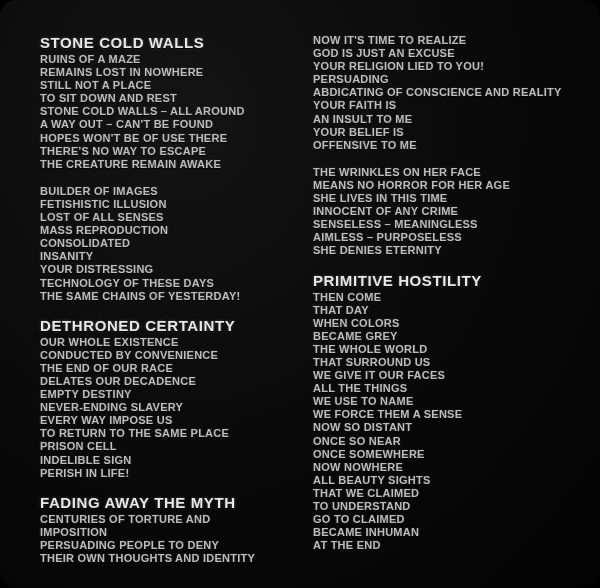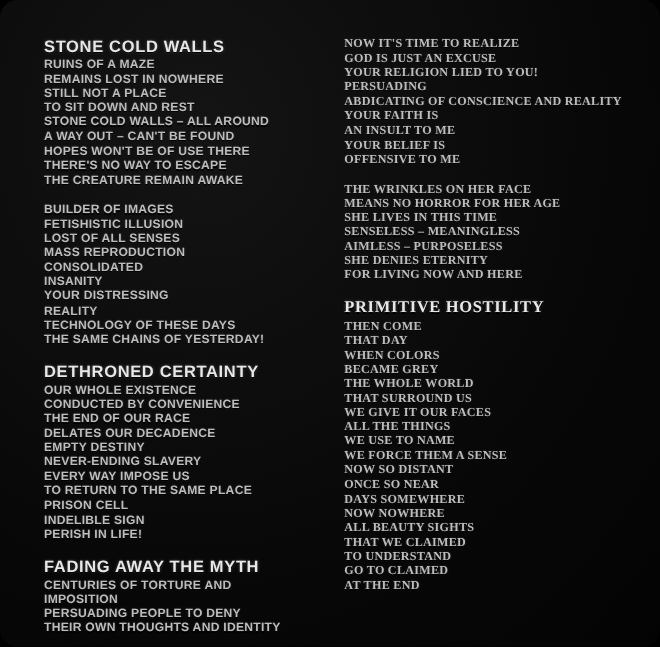--- a/index.html
+++ b/index.html
@@ -37,21 +37,20 @@
   }
   .col-left {
     width: 275px;
     padding-left: 40px;
     box-sizing: border-box;
   }
   .col-right {
     width: 325px;
     padding-left: 38px;
     box-sizing: border-box;
-    font-family: Liberation Serif, serif;
   }
   .song {
     margin-bottom: 14px;
   }
   .song:last-child { margin-bottom: 0; }
   .song-title {
     font-size: 15px;
     font-weight: bold;
     letter-spacing: 0.6px;
     color: #e8e8e8;
@@ -95,21 +94,20 @@
       </div>
 
       <div class="song">
         <div class="line">BUILDER OF IMAGES</div>
         <div class="line">FETISHISTIC ILLUSION</div>
         <div class="line">LOST OF ALL SENSES</div>
         <div class="line">MASS REPRODUCTION</div>
         <div class="line">CONSOLIDATED</div>
         <div class="line">INSANITY</div>
         <div class="line">YOUR DISTRESSING</div>
-        <div class="line">REALITY</div>
         <div class="line">TECHNOLOGY OF THESE DAYS</div>
         <div class="line">THE SAME CHAINS OF YESTERDAY!</div>
       </div>
 
       <div class="song">
         <div class="song-title">DETHRONED CERTAINTY</div>
         <div class="line">OUR WHOLE EXISTENCE</div>
         <div class="line">CONDUCTED BY CONVENIENCE</div>
         <div class="line">THE END OF OUR RACE</div>
         <div class="line">DELATES OUR DECADENCE</div>
@@ -144,46 +142,47 @@
         <div class="line">YOUR FAITH IS</div>
         <div class="line">AN INSULT TO ME</div>
         <div class="line">YOUR BELIEF IS</div>
         <div class="line">OFFENSIVE TO ME</div>
       </div>
 
       <div class="song">
         <div class="line">THE WRINKLES ON HER FACE</div>
         <div class="line">MEANS NO HORROR FOR HER AGE</div>
         <div class="line">SHE LIVES IN THIS TIME</div>
+        <div class="line">INNOCENT OF ANY CRIME</div>
         <div class="line">SENSELESS – MEANINGLESS</div>
         <div class="line">AIMLESS – PURPOSELESS</div>
         <div class="line">SHE DENIES ETERNITY</div>
-        <div class="line">FOR LIVING NOW AND HERE</div>
       </div>
 
       <div class="song">
         <div class="song-title">PRIMITIVE HOSTILITY</div>
         <div class="line">THEN COME</div>
         <div class="line">THAT DAY</div>
         <div class="line">WHEN COLORS</div>
         <div class="line">BECAME GREY</div>
         <div class="line">THE WHOLE WORLD</div>
         <div class="line">THAT SURROUND US</div>
         <div class="line">WE GIVE IT OUR FACES</div>
         <div class="line">ALL THE THINGS</div>
         <div class="line">WE USE TO NAME</div>
         <div class="line">WE FORCE THEM A SENSE</div>
         <div class="line">NOW SO DISTANT</div>
         <div class="line">ONCE SO NEAR</div>
-        <div class="line">DAYS SOMEWHERE</div>
+        <div class="line">ONCE SOMEWHERE</div>
         <div class="line">NOW NOWHERE</div>
         <div class="line">ALL BEAUTY SIGHTS</div>
         <div class="line">THAT WE CLAIMED</div>
         <div class="line">TO UNDERSTAND</div>
         <div class="line">GO TO CLAIMED</div>
+        <div class="line">BECAME INHUMAN</div>
         <div class="line">AT THE END</div>
 
       </div>
 
     </div>
 
   </div>
 </div>
 
 </body></html>

